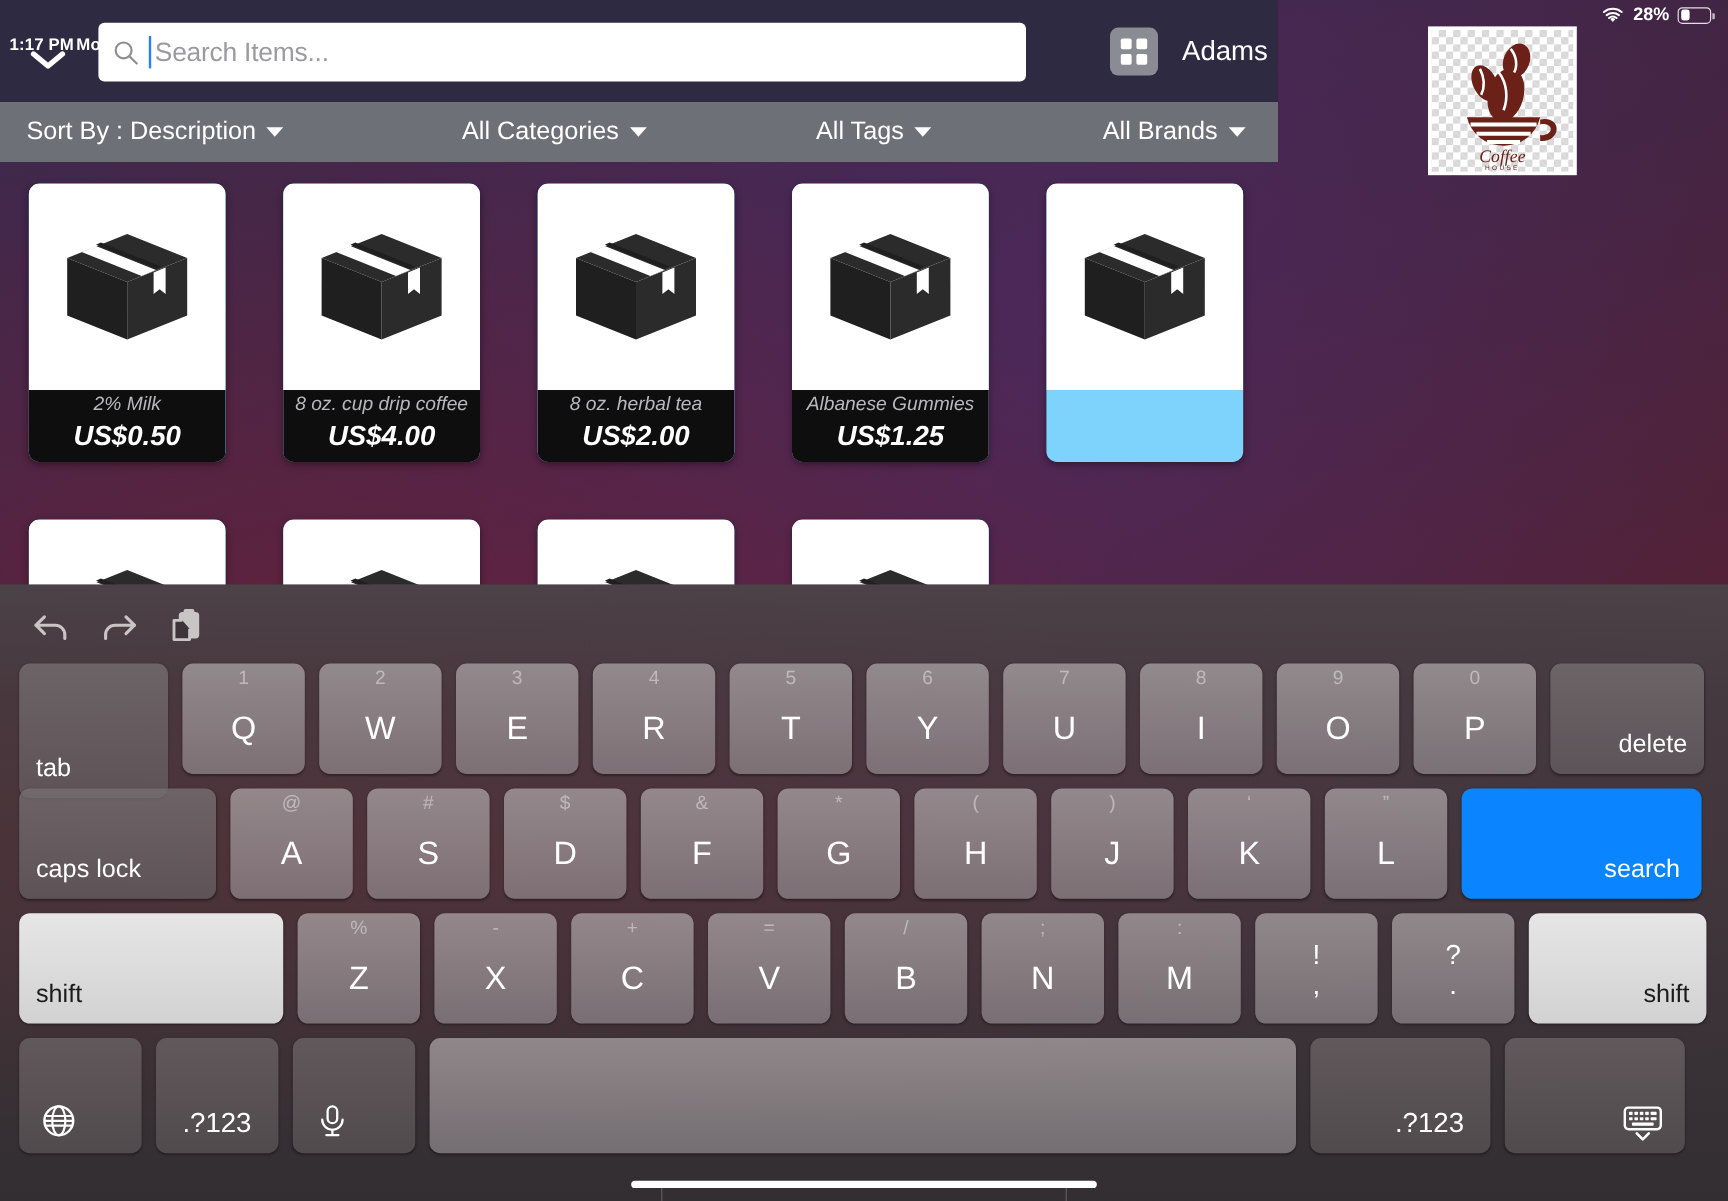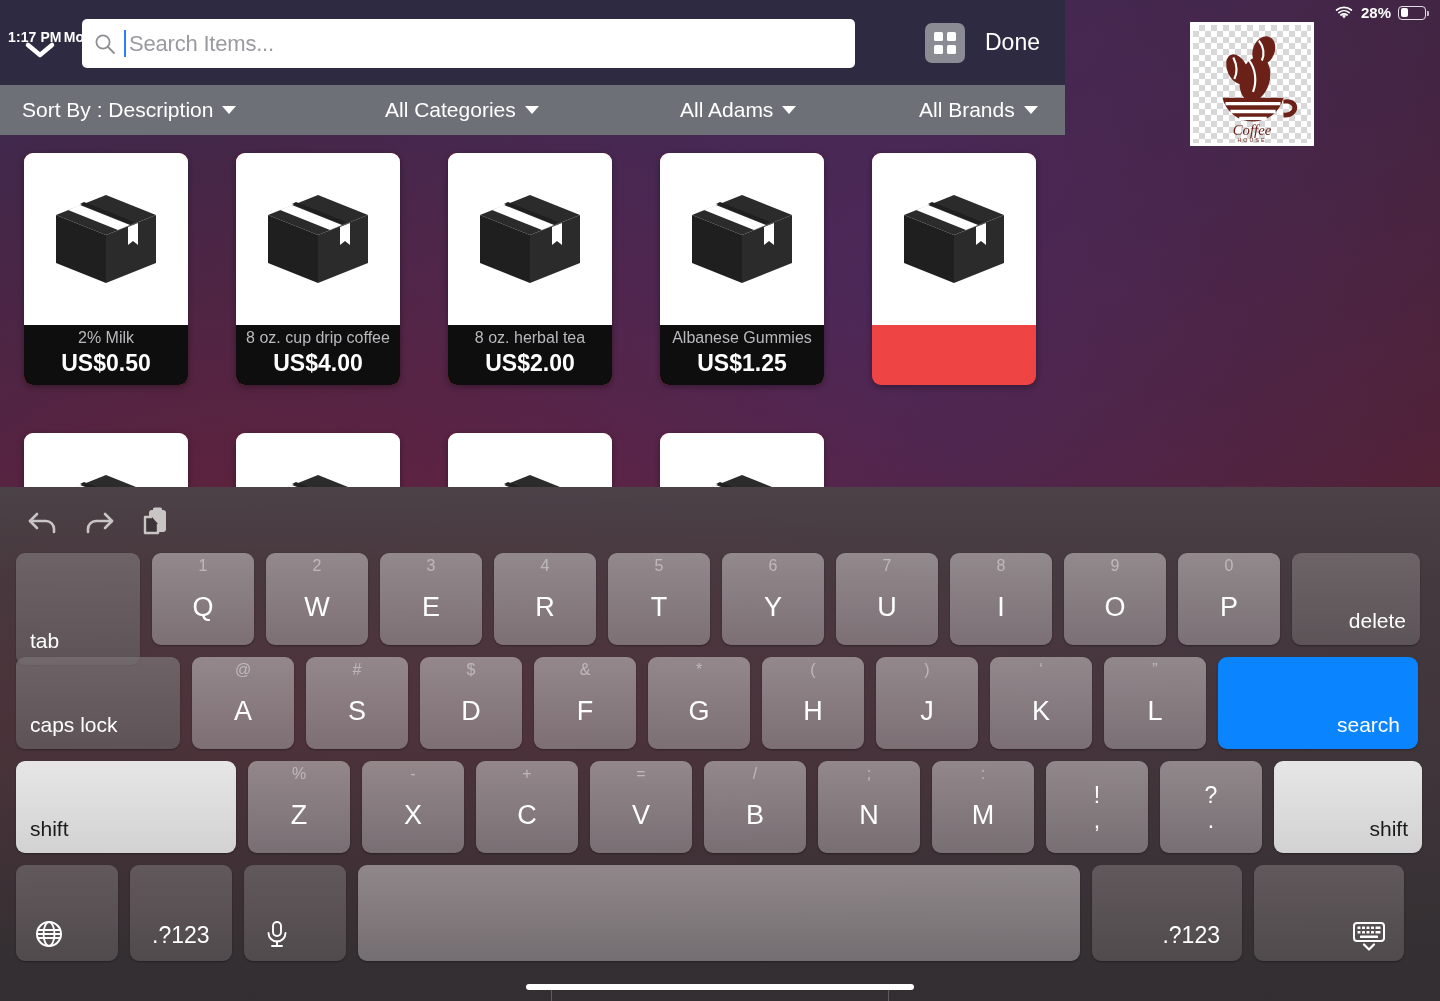--- a/index.html
+++ b/index.html
@@ -84,22 +84,23 @@
 
   
   #product-grid{
     position:absolute; left:0; top:135px; width:1065px; height:355px;
     padding:18px 24px 0 24px;
     display:grid; grid-template-columns:repeat(5,164px);
     gap:48px 48px;
   }
   .product-card{
     width:164px; height:232px; border-radius:9px; overflow:hidden;
-    background:#ef4444; cursor:pointer;
+    background:#7dd3fc; cursor:pointer;
     box-shadow:0 2px 6px rgba(0,0,0,0.35);
+    font-style:italic;
   }
   .product-img{
     height:172px; background:#fff;
     display:flex; align-items:center; justify-content:center;
   }
   .product-img svg{ width:112px; height:100px; }
   .product-meta{ height:60px; background:#0e0e0e; text-align:center; padding-top:2px; }
   .product-name{ color:#b9b9bd; font-size:16px; line-height:22px; }
   .product-price{ color:#fff; font-size:23px; font-weight:bold; line-height:28px; }
 
@@ -272,34 +273,34 @@
 
     <div id="grid-toggle">
       <span class="grid-dots">
         <i></i>
           <i></i>
           <i></i>
           <i></i>
       </span>
     </div>
 
-    <div id="done-button">Done</div>
+    <div id="done-button">Adams</div>
   </div>
 
   <div id="filter-bar">
     <div class="filter-item" id="f-sort">
       <span>Sort By : Description</span>
       <i class="caret"></i>
     </div>
     <div class="filter-item" id="f-cat">
       <span>All Categories</span>
       <i class="caret"></i>
     </div>
     <div class="filter-item" id="f-tags">
-      <span>All Adams</span>
+      <span>All Tags</span>
       <i class="caret"></i>
     </div>
     <div class="filter-item" id="f-brand">
       <span>All Brands</span>
       <i class="caret"></i>
     </div>
   </div>
 
   <div id="product-grid">
       <div class="product-card">

